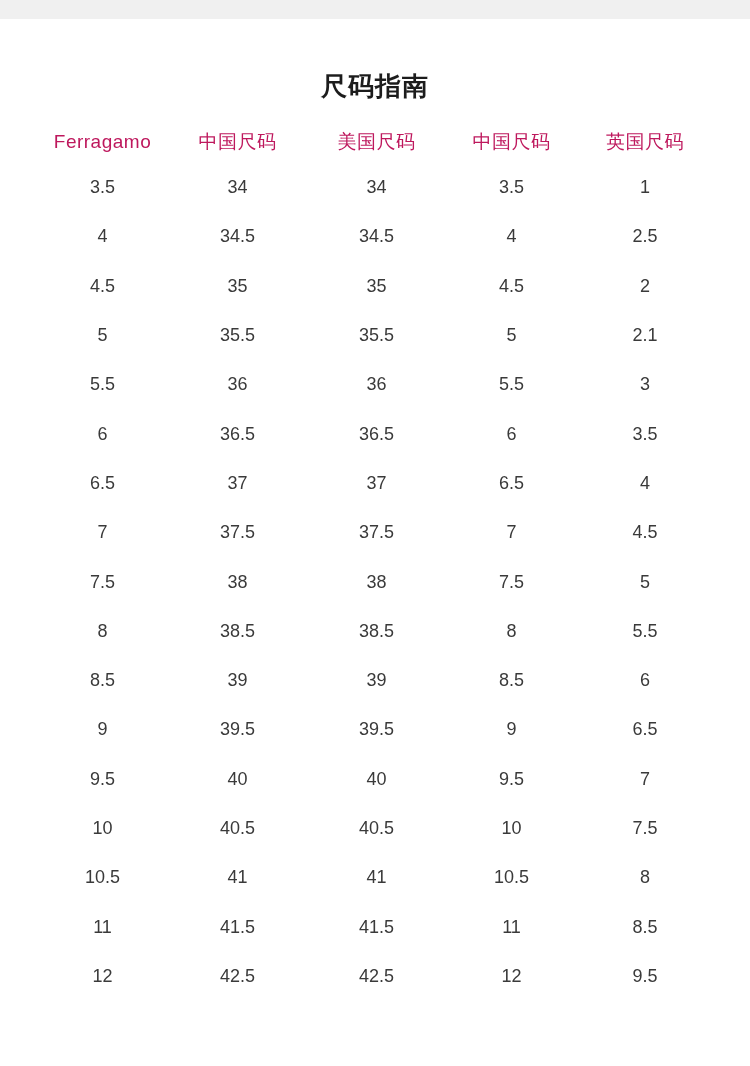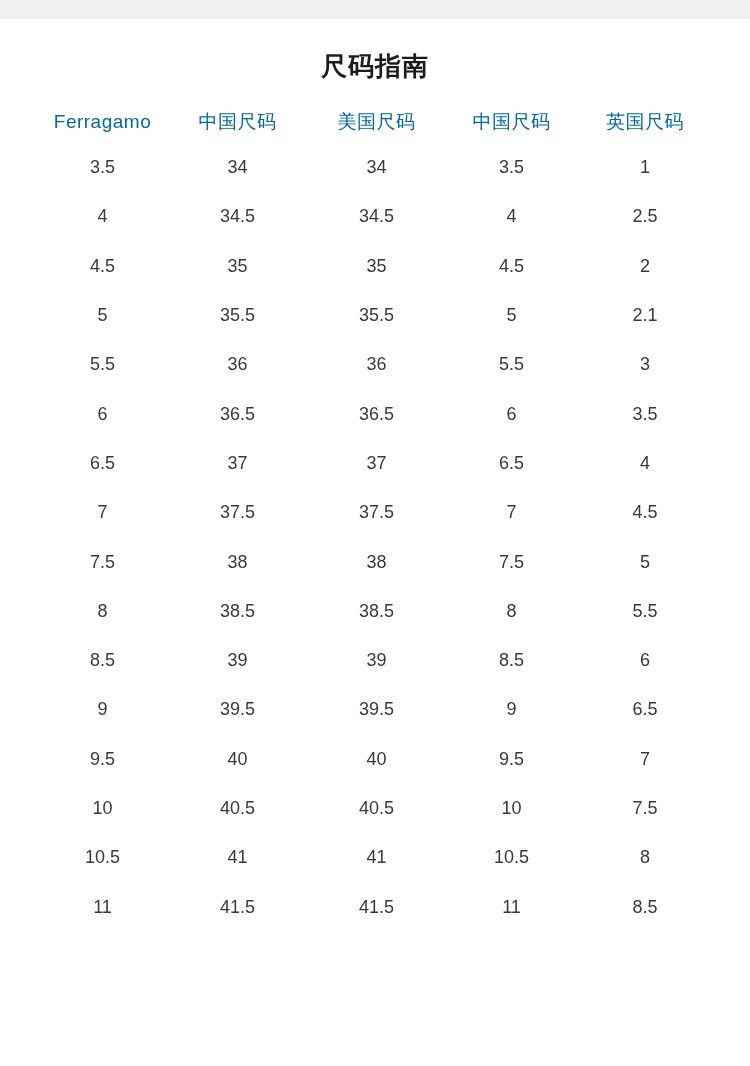--- a/index.html
+++ b/index.html
@@ -21,21 +21,21 @@
     background: #f0f0f0;
   }
 
   #page-title {
     text-align: center;
     font-size: 26px;
     font-weight: bold;
     color: #1c1c1c;
     letter-spacing: 1px;
     margin: 0;
-    padding-top: 32px;
+    padding-top: 52px;
     line-height: 30px;
     height: 30px;
   }
 
   #size-table-wrap {
     padding-top: 19px;
   }
 
   table#size-table {
     width: 750px;
@@ -47,21 +47,21 @@
   table#size-table col.c2 { width: 145px; }
   table#size-table col.c3 { width: 133px; }
   table#size-table col.c4 { width: 137px; }
   table#size-table col.c5 { width: 130px; }
   table#size-table col.c0 { width: 40px; }
   table#size-table col.c6 { width: 40px; }
 
   table#size-table th {
     font-size: 19px;
     font-weight: normal;
-    color: #0369a1;
+    color: #be185d;
     text-align: center;
     padding: 0;
     height: 43px;
     vertical-align: middle;
     letter-spacing: 0.5px;
   }
 
   table#size-table td {
     font-size: 18px;
     font-weight: normal;
@@ -286,15 +286,26 @@
           <td>
             <div class="row-line"></div>
           </td>
           <td>11</td>
           <td>41.5</td>
           <td>41.5</td>
           <td>11</td>
           <td>8.5</td>
           <td></td>
         </tr>
+        <tr>
+          <td>
+            <div class="row-line"></div>
+          </td>
+          <td>12</td>
+          <td>42.5</td>
+          <td>42.5</td>
+          <td>12</td>
+          <td>9.5</td>
+          <td></td>
+        </tr>
       </tbody>
   </table>
 </div>
 
 </body></html>

